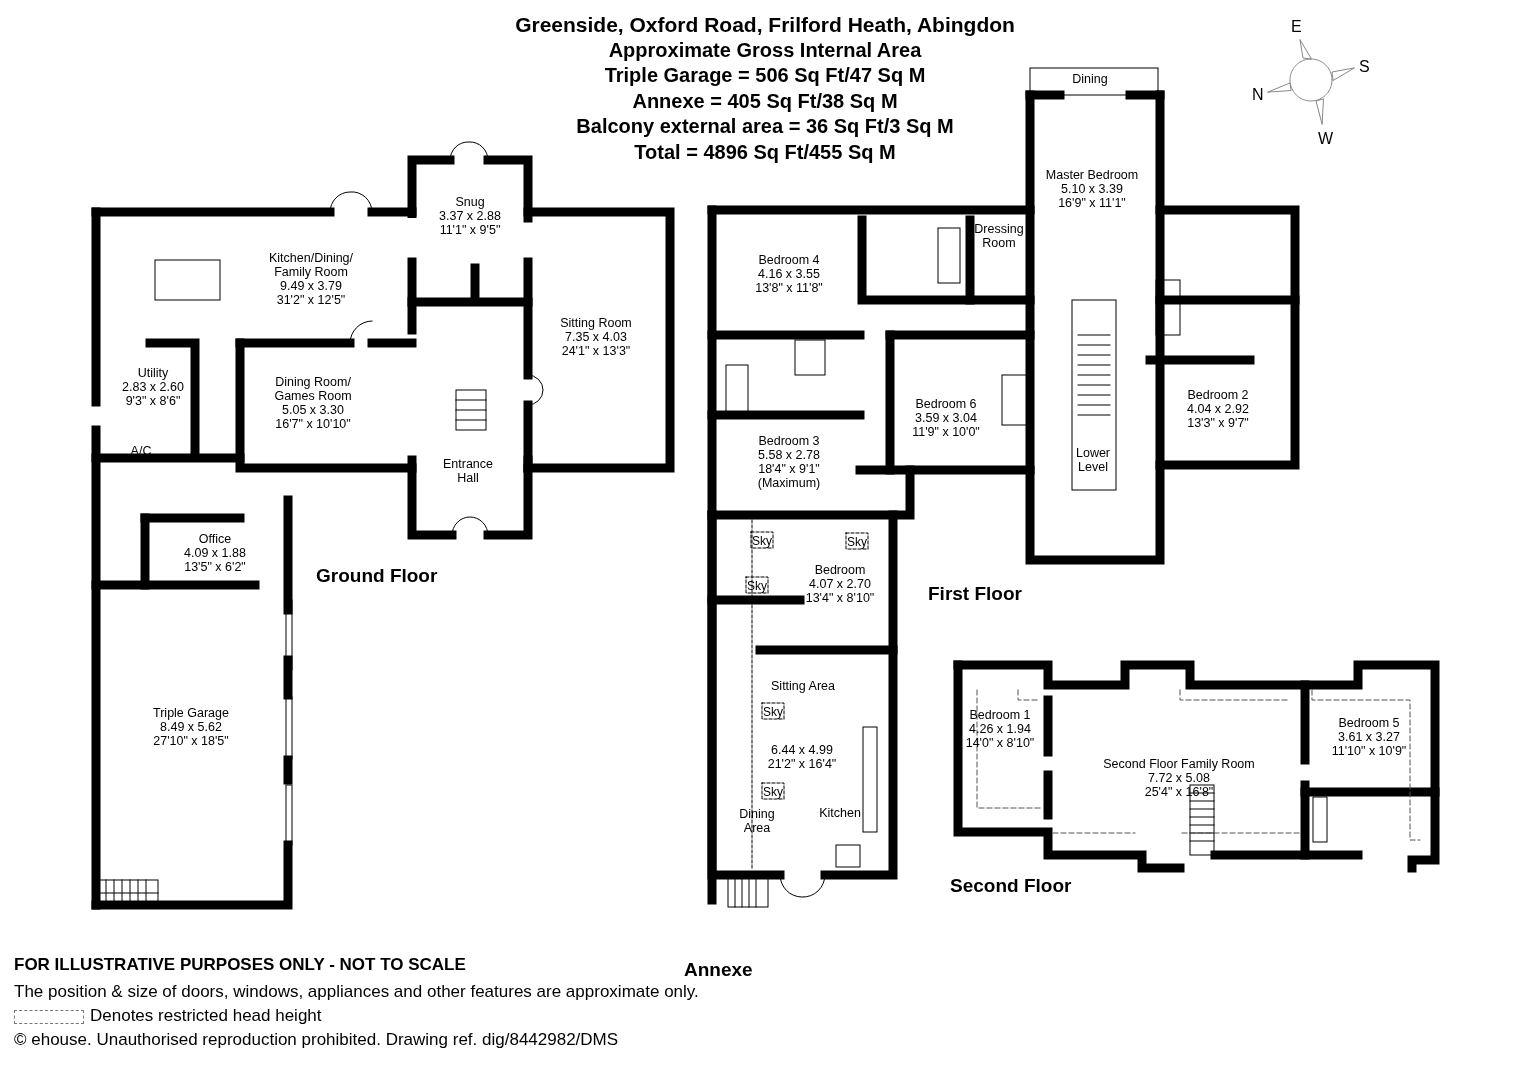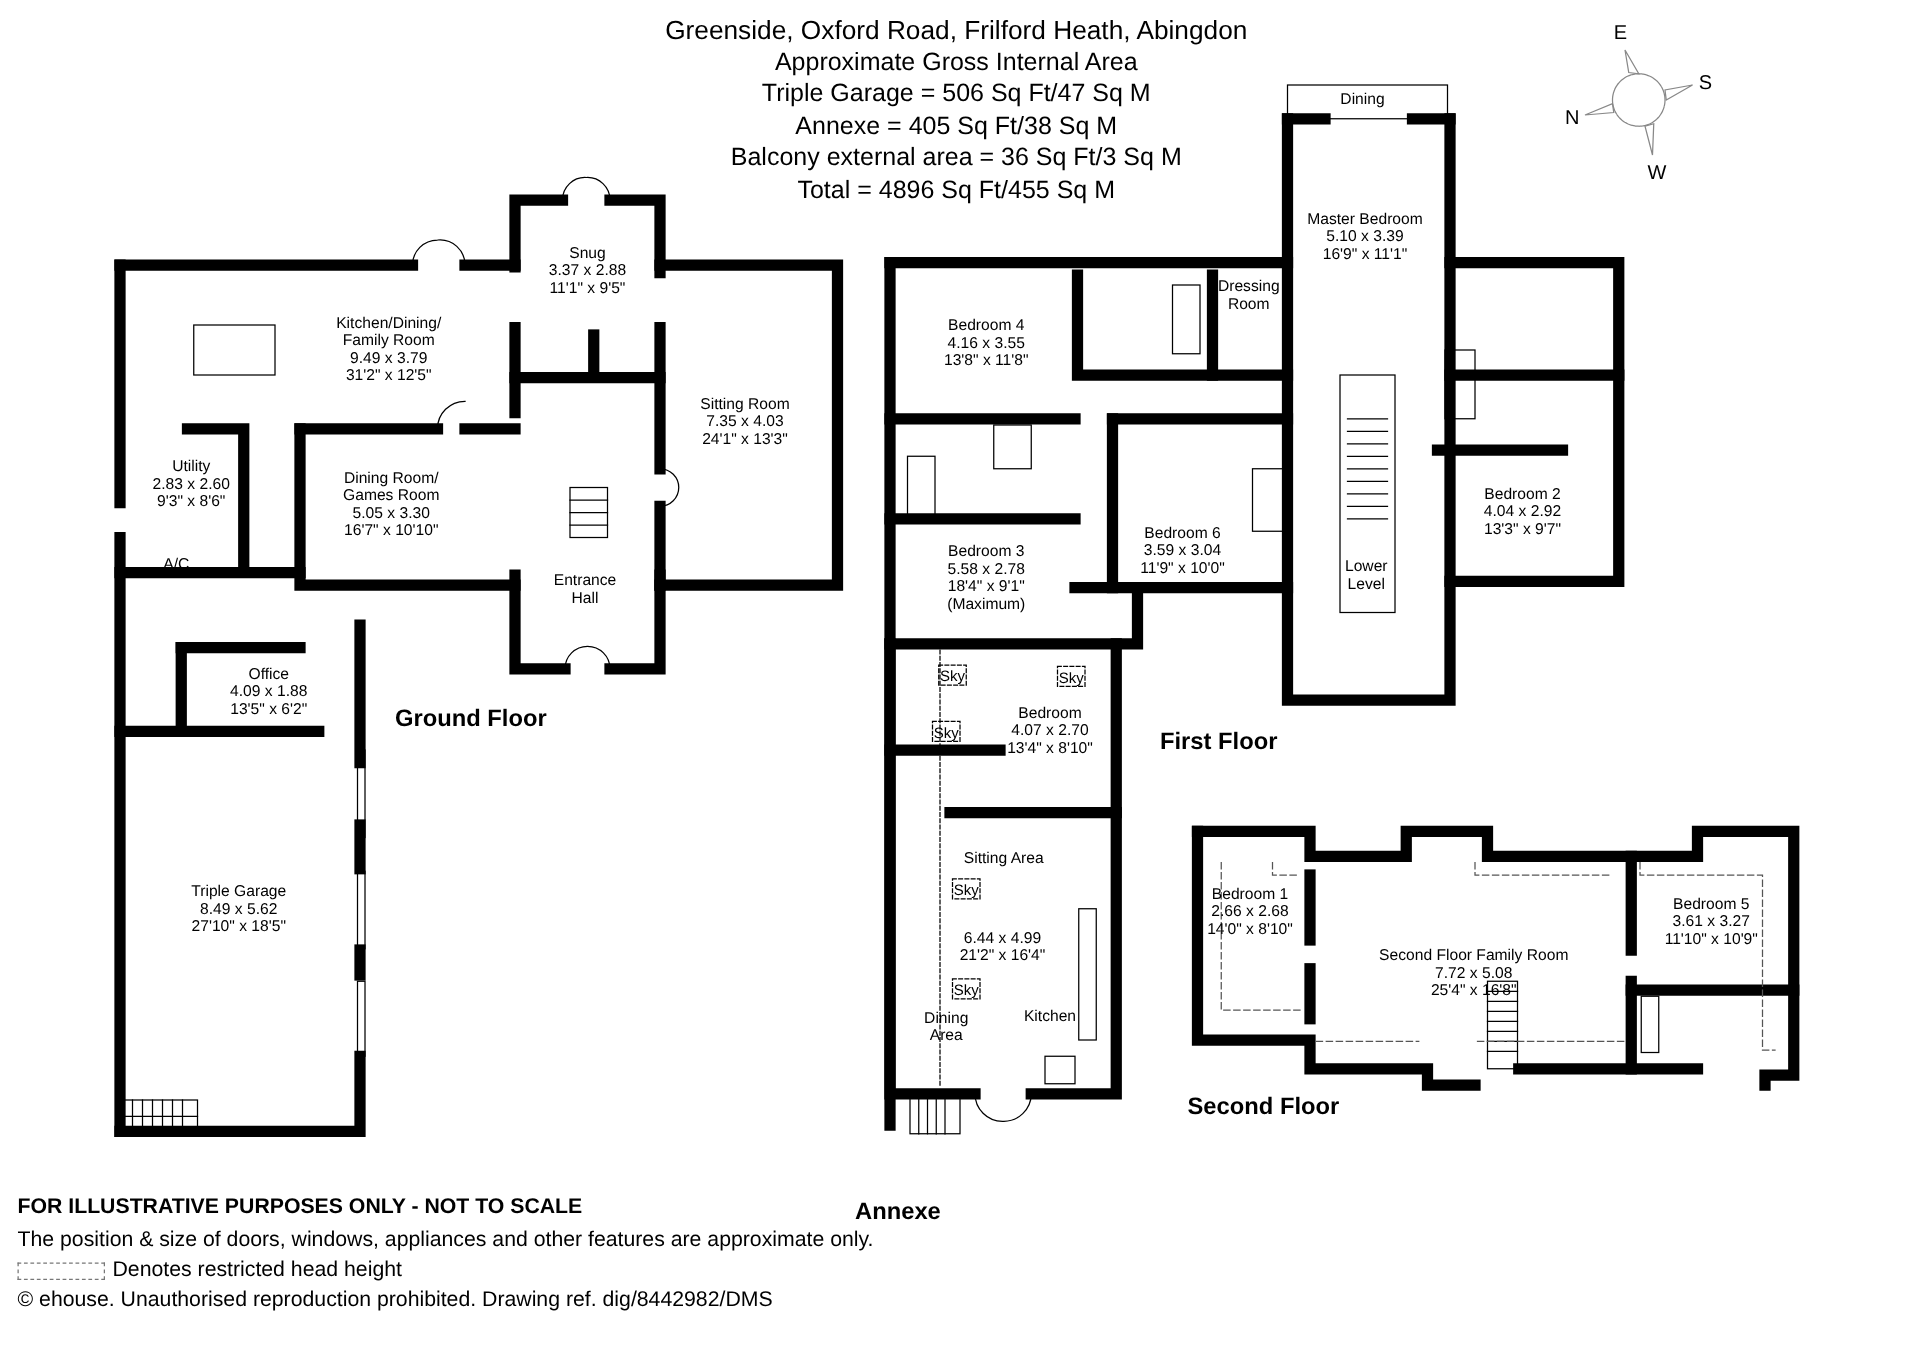--- a/index.html
+++ b/index.html
@@ -1,17 +1,17 @@
 <!DOCTYPE html>
 <html><head>
 <meta charset="utf-8">
 <style>
   html, body { margin:0; padding:0; background:#ffffff; }
   body { width:1529px; height:1080px; position:relative; overflow:hidden; font-family:"Liberation Sans", sans-serif; color:#000; }
-  .hdr { position:absolute; left:430px; width:670px; text-align:center; font-weight:normal; font-size:20px; line-height:25.5px; top:12px; }
+  .hdr { position:absolute; left:430px; width:670px; text-align:center; font-weight:bold; font-size:20px; line-height:25.5px; top:12px; }
   .hdr div { white-space:nowrap; }
   .hdr .t0 { font-size:21px; }
   svg.plan { position:absolute; left:0; top:0; }
   .lbl { position:absolute; text-align:center; font-size:12.5px; line-height:14px; white-space:nowrap; transform:translateX(-50%); }
   .flr { position:absolute; font-weight:bold; font-size:19px; white-space:nowrap; }
   .foot { position:absolute; left:0; width:1529px; text-align:left; white-space:nowrap;padding-left:14px; }
   .f1 { top:955px; font-weight:bold; font-size:17px; }
   .f2 { top:982px; font-size:17px; }
   .f3 { top:1006px; font-size:17px; }
   .f4 { top:1030px; font-size:17px; }
@@ -259,21 +259,21 @@
 </div>
 <div class="lbl" style="left:999px;top:222px;">
   <div>Dressing</div>
   <div>Room</div>
 </div>
 <div class="lbl" style="left:789px;top:253px;">
   <div>Bedroom 4</div>
   <div>4.16 x 3.55</div>
   <div>13'8" x 11'8"</div>
 </div>
-<div class="lbl" style="left:946px;top:397px;margin-top:22px;">
+<div class="lbl" style="left:946px;top:397px;">
   <div>Bedroom 6</div>
   <div>3.59 x 3.04</div>
   <div>11'9" x 10'0"</div>
 </div>
 <div class="lbl" style="left:789px;top:434px;">
   <div>Bedroom 3</div>
   <div>5.58 x 2.78</div>
   <div>18'4" x 9'1"</div>
   <div>(Maximum)</div>
 </div>
@@ -309,21 +309,21 @@
   <div>Dining</div>
   <div>Area</div>
 </div>
 <div class="lbl" style="left:840px;top:806px;">
   <div>Kitchen</div>
 </div>
 <div class="flr" style="left:684px;top:921px;margin-top:38px;">Annexe</div>
 
 <div class="lbl" style="left:1000px;top:708px;">
   <div>Bedroom 1</div>
-  <div>2.66 x 2.68</div>
+  <div>4.26 x 1.94</div>
   <div>14'0" x 8'10"</div>
 </div>
 <div class="lbl" style="left:1179px;top:733px;margin-top:24px;">
   <div>Second Floor Family Room</div>
   <div>7.72 x 5.08</div>
   <div>25'4" x 16'8"</div>
 </div>
 <div class="lbl" style="left:1369px;top:716px;">
   <div>Bedroom 5</div>
   <div>3.61 x 3.27</div>

